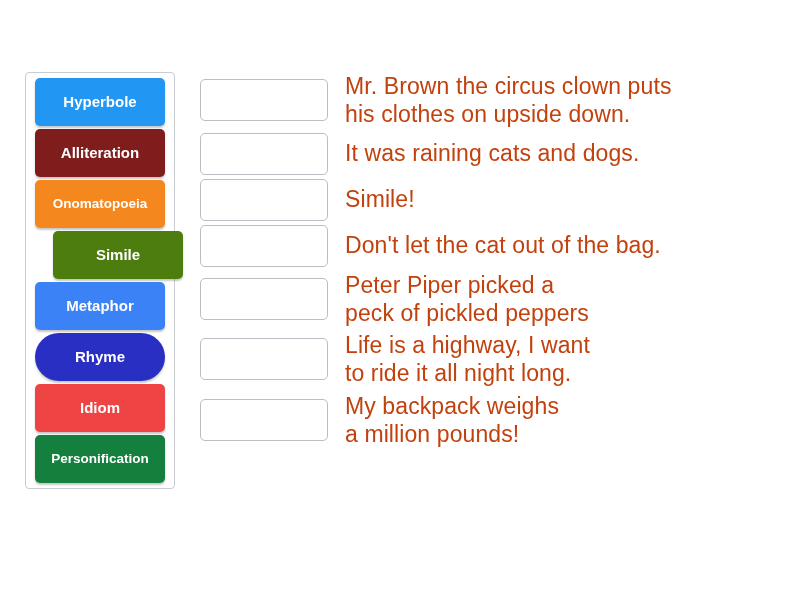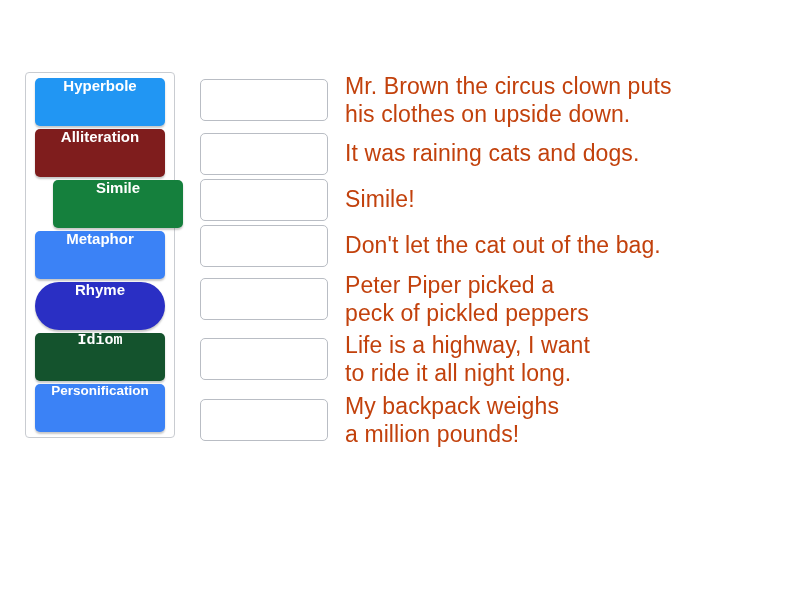--- a/index.html
+++ b/index.html
@@ -33,21 +33,21 @@
     flex-direction: column;
     align-items: center;
     gap: 3px;
   }
 
   .tile {
     width: 130px;
     height: 48px;
     border-radius: 5px;
     display: flex;
-    align-items: flex-start;
+    align-items: center;
     justify-content: center;
     box-sizing: border-box;
     color: #ffffff;
     font-size: 15px;
     font-weight: bold;
     text-align: center;
     line-height: 1.1;
     cursor: grab;
     box-shadow: 0 2px 2px rgba(0,0,0,0.22);
     user-select: none;
@@ -96,33 +96,36 @@
 <div id="app">
 
   <div class="bank">
 
   <div class="tile" style="background: rgb(33, 150, 243);">
         <span>Hyperbole</span>
       </div>
       <div class="tile" style="background: #7f1d1d;">
         <span>Alliteration</span>
       </div>
-      <div class="tile" style="background: #15803d; margin-left: 36px;">
+      <div class="tile small" style="background: rgb(245, 135, 31);">
+        <span>Onomatopoeia</span>
+      </div>
+      <div class="tile" style="background: #4d7c0f; margin-left: 36px;">
         <span>Simile</span>
       </div>
       <div class="tile" style="background: #3b82f6;">
         <span>Metaphor</span>
       </div>
       <div class="tile" style="background: rgb(42, 47, 196); border-radius: 24px;">
         <span>Rhyme</span>
       </div>
-      <div class="tile" style="background: #14532d; font-family: Liberation Mono, monospace;">
+      <div class="tile" style="background: #ef4444;">
         <span>Idiom</span>
       </div>
-      <div class="tile small" style="background: #3b82f6;">
+      <div class="tile small" style="background: #15803d;">
         <span>Personification</span>
       </div>
     </div>
 
   <div class="rows">
 
   <div class="row">
         <div class="dropzone"></div>
         <div class="prompt">Mr. Brown the circus clown puts
 his clothes on upside down.</div>

